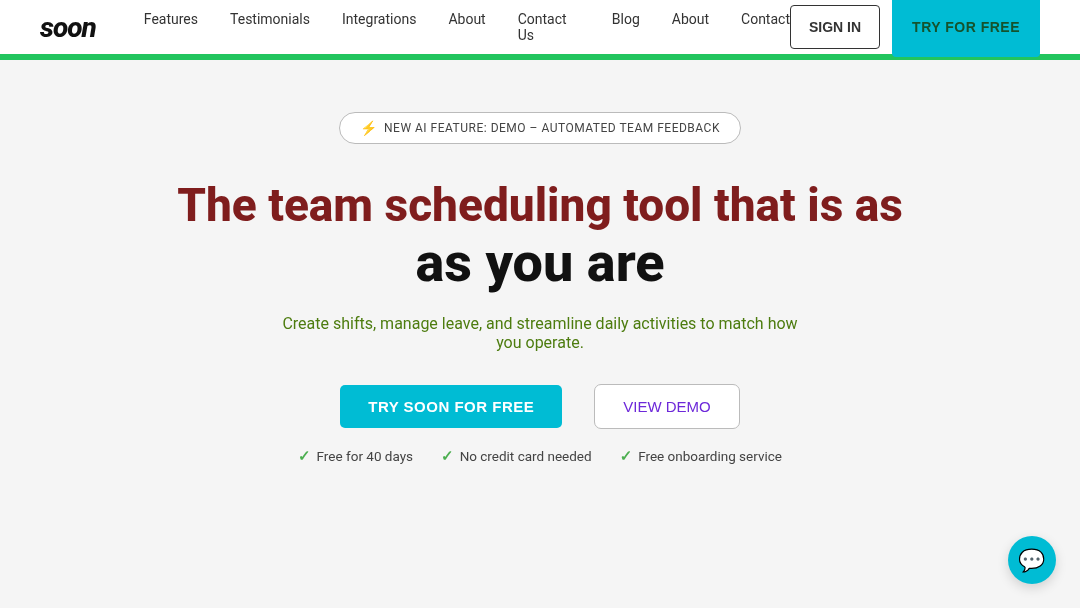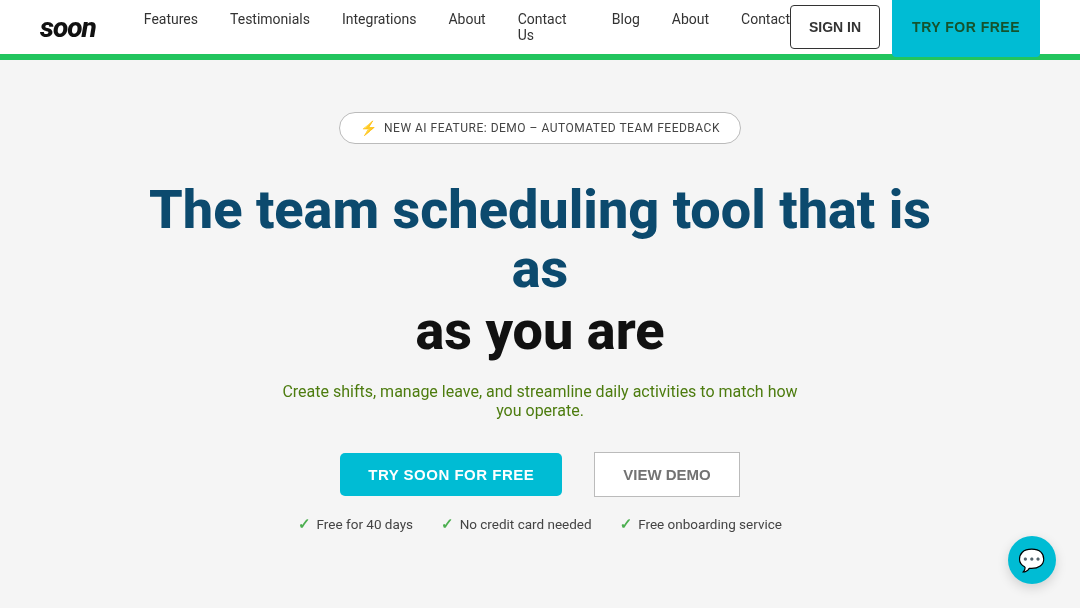--- a/index.html
+++ b/index.html
@@ -88,23 +88,23 @@
       background: #fff;
       display: inline-flex;
       align-items: center;
       gap: 6px;
     }
     .ai-badge-icon {
       font-size: 14px;
     }
 
     .hero-title {
-      font-size: 54px;
-      font-weight: 800;
-      color: #0c4a6e;
+      font-size: 46px;
+      font-weight: 800;
+      color: #7f1d1d;
       text-align: center;
       line-height: 1.1;
       max-width: 800px;
     }
     .hero-title-green {
       color: #4caf50;
       font-size: 56px;
       font-weight: 800;
       text-align: center;
       line-height: 1.1;
@@ -139,25 +139,25 @@
       font-size: 15px;
       font-weight: 700;
       padding: 13px 28px;
       border-radius: 5px;
       border: none;
       cursor: pointer;
       letter-spacing: 0.5px;
     }
     .btn-view-demo {
       background: #fff;
-      color: #737373;
+      color: #6d28d9;
       font-size: 15px;
-      font-weight: 700;
+      font-weight: 400;
       padding: 13px 28px;
-      border-radius: 0;
+      border-radius: 7px;
       border: 1.5px solid #bbb;
       cursor: pointer;
     }
 
     .hero-checks {
       display: flex;
       gap: 28px;
       margin-top: 18px;
       align-items: center;
     }

